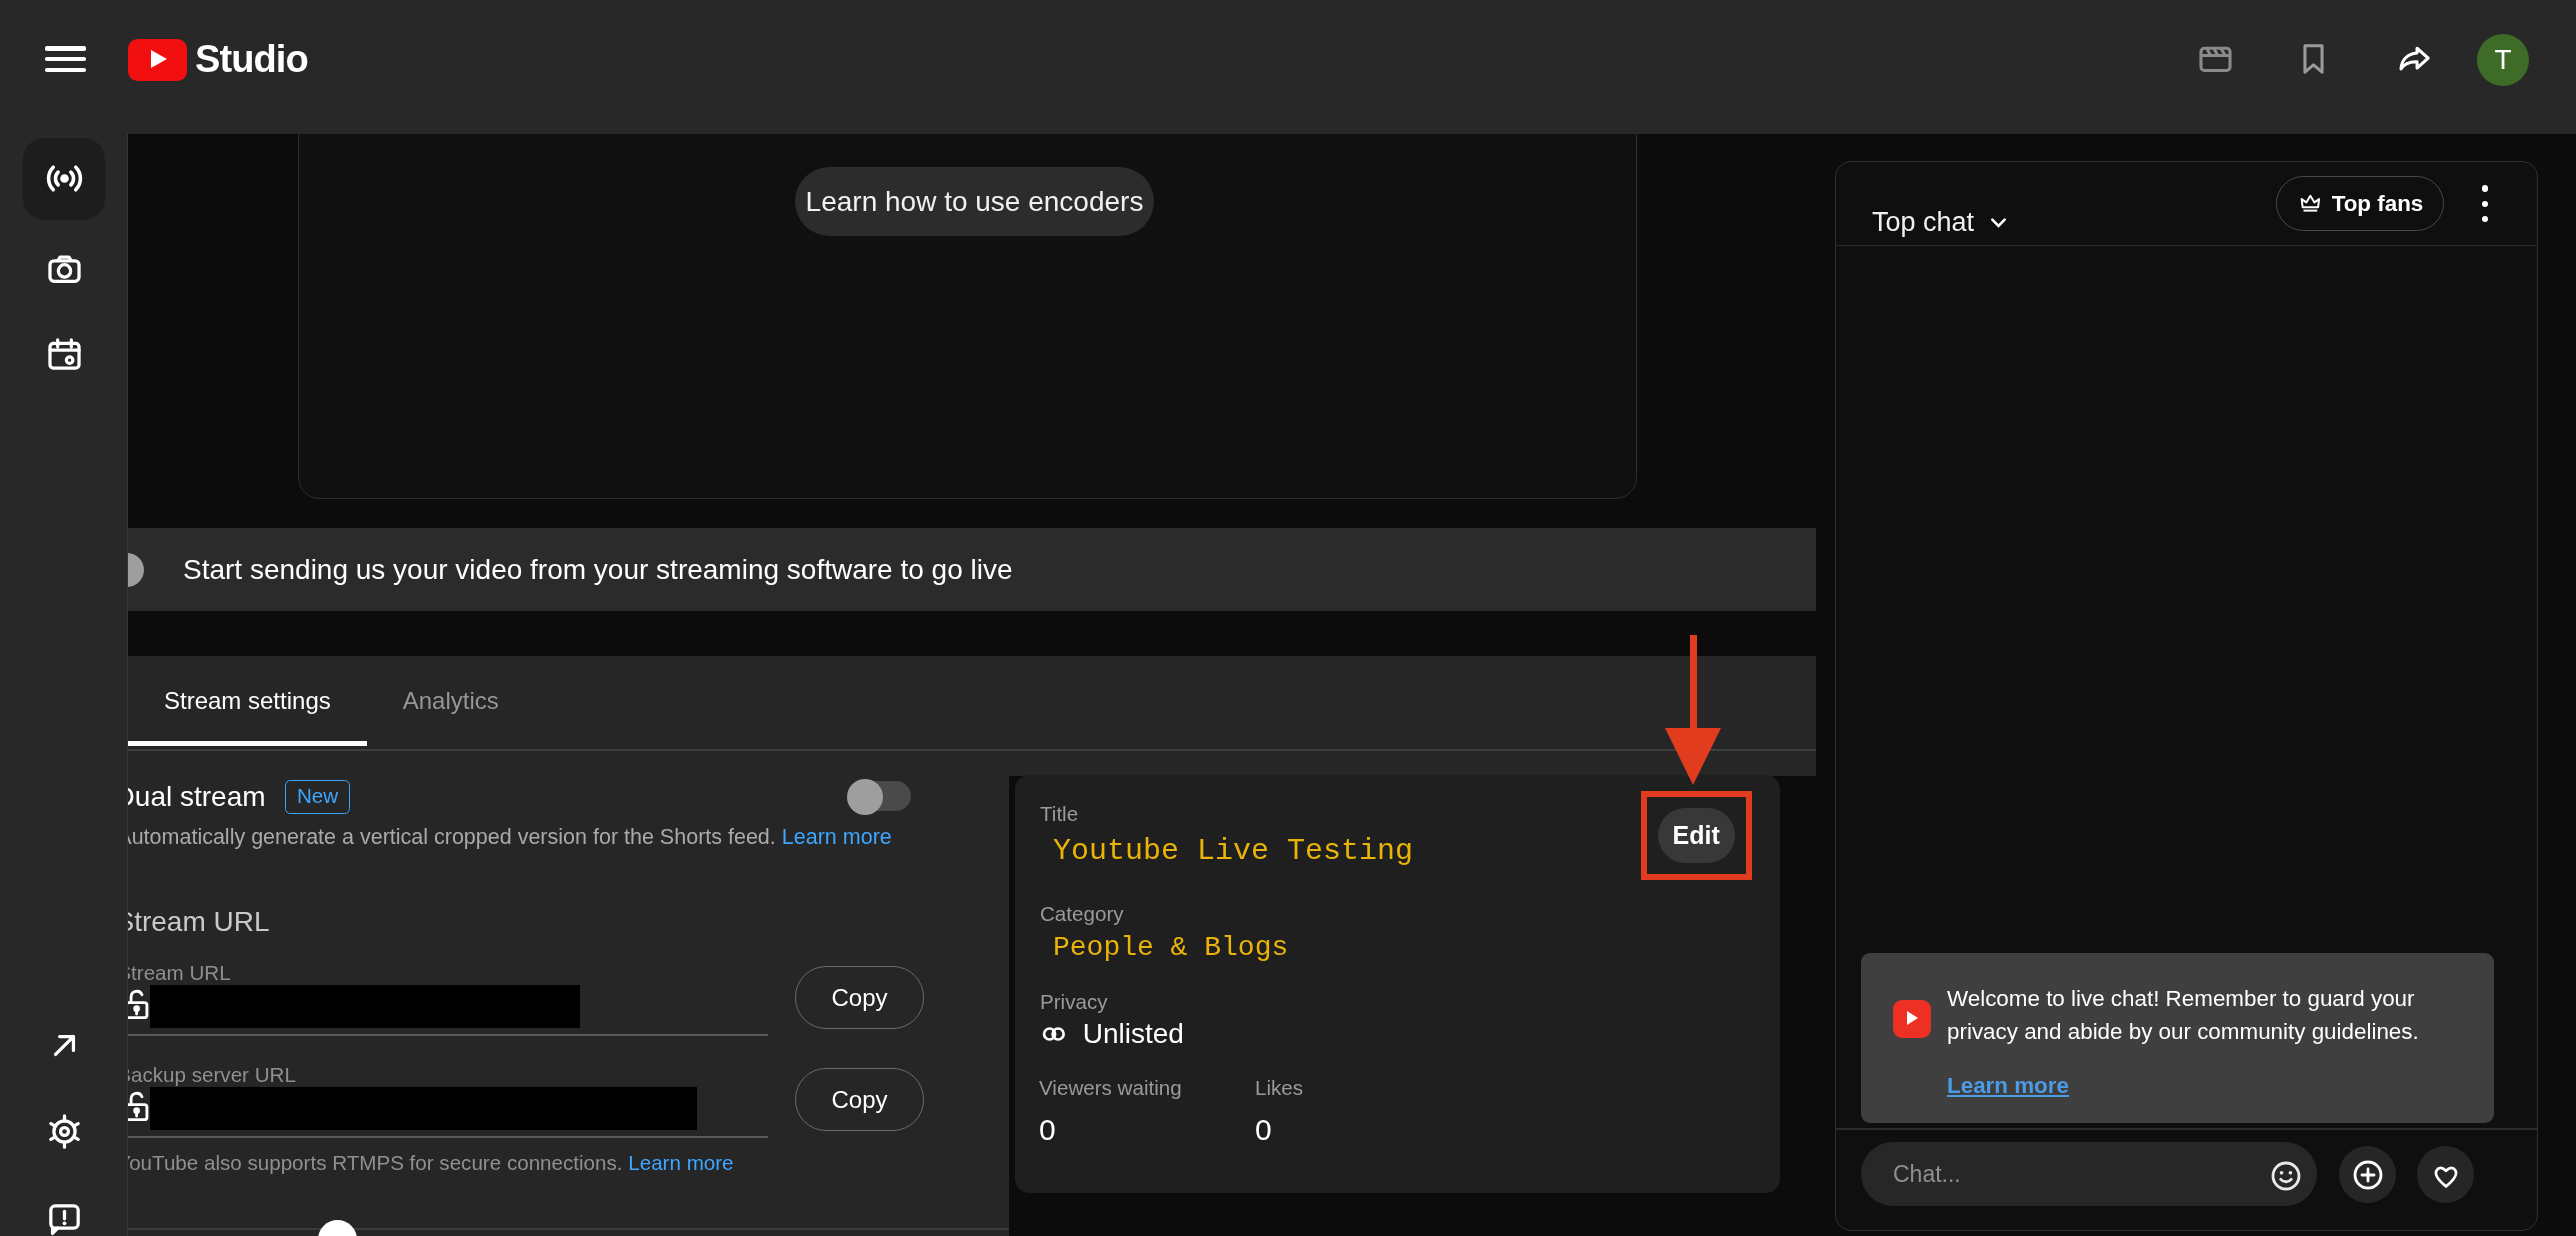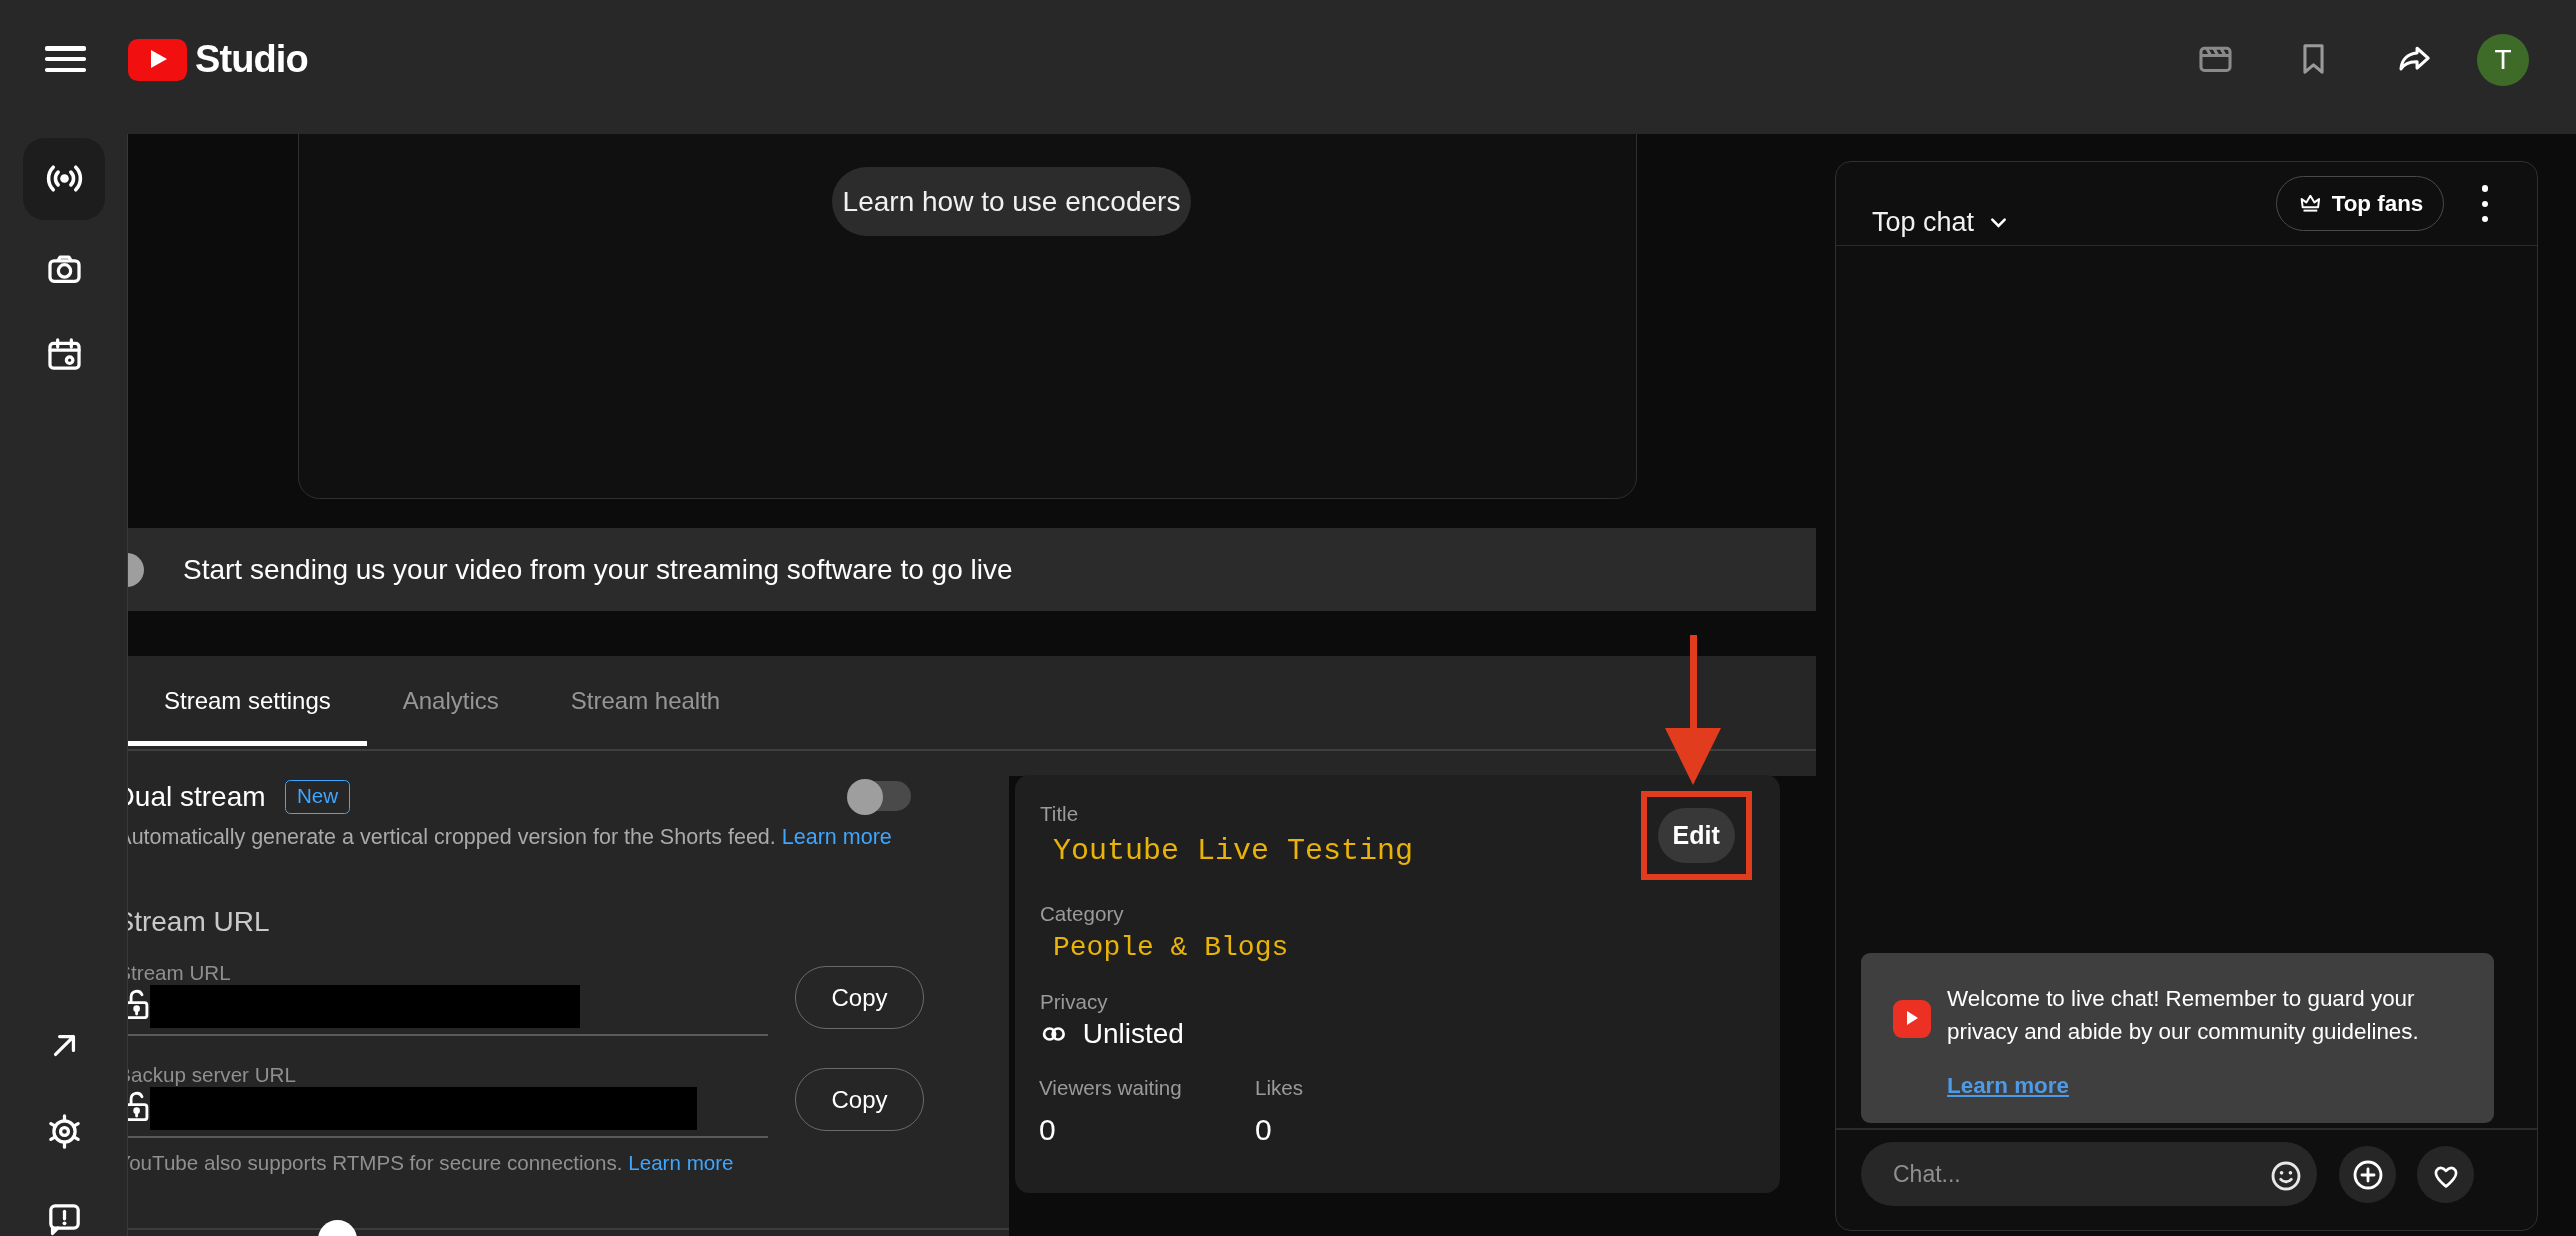--- a/index.html
+++ b/index.html
@@ -25,21 +25,21 @@
   #sidebar { left:0; top:118px; width:128px; height:1118px; background:#282828;
              border-right:0.9px solid rgba(255,255,255,.08); z-index:40; }
   .side-item { left:23px; width:82px; height:82px; display:flex; align-items:center; justify-content:center;
                border-radius:21.5px; }
   .side-item.sel { background:#1d1d1d; }
 
   
   .encoder-panel { left:298px; top:88px; width:1339px; height:411px; background:#101010;
                    border:1.8px solid #2f2f2f; border-radius:21.5px; }
   .frag { top:116px; height:8px; background:#8f8f8f; opacity:.75; border-radius:1.8px; }
-  .enc-btn { left:832px; top:167px; width:359px; height:69px; border-radius:35px; background:#2c2c2c;
+  .enc-btn { left:795px; top:167px; width:359px; height:69px; border-radius:35px; background:#2c2c2c;
              color:#f1f1f1; font-size:28px; font-weight:500; display:flex; align-items:center;
              justify-content:center; border:none; cursor:pointer; }
   .statusbar { left:128px; top:528px; width:1688px; height:83px; background:#2b2b2b; overflow:hidden; }
   .status-dot { position:absolute; left:-18px; top:25px; width:34px; height:34px; border-radius:50%; background:#9e9e9e; }
   .status-text { position:absolute; left:55px; top:0; height:83px; line-height:83px; color:#fff; font-size:28px; }
 
   .tabsec { left:128px; top:656px; width:1688px; height:120px; background:#262626; }
   .tabs { display:flex; height:89px; align-items:center; margin-left:-29px; padding-left:29px; }
   .tab { padding:18px 36px; height:89px; display:flex; align-items:center; font-size:24px; color:#969696;
          cursor:pointer; position:relative; }
@@ -131,21 +131,20 @@
 
   <div class="abs statusbar">
     <div class="status-dot"></div>
     <div class="status-text">Start sending us your video from your streaming software to go live</div>
   </div>
 
   <div class="abs tabsec">
     <div class="tabs">
       <div class="tab active">Stream settings</div>
       <div class="tab">Analytics</div>
-      <div class="tab">Stream health</div>
     </div>
     <div class="tab-divider"></div>
   </div>
 
   <div class="abs formpanel">
     <div class="row-dual">
       <span class="dual-label">Dual stream</span>
       <span class="badge-new">New</span>
     </div>
     <div class="toggle">

